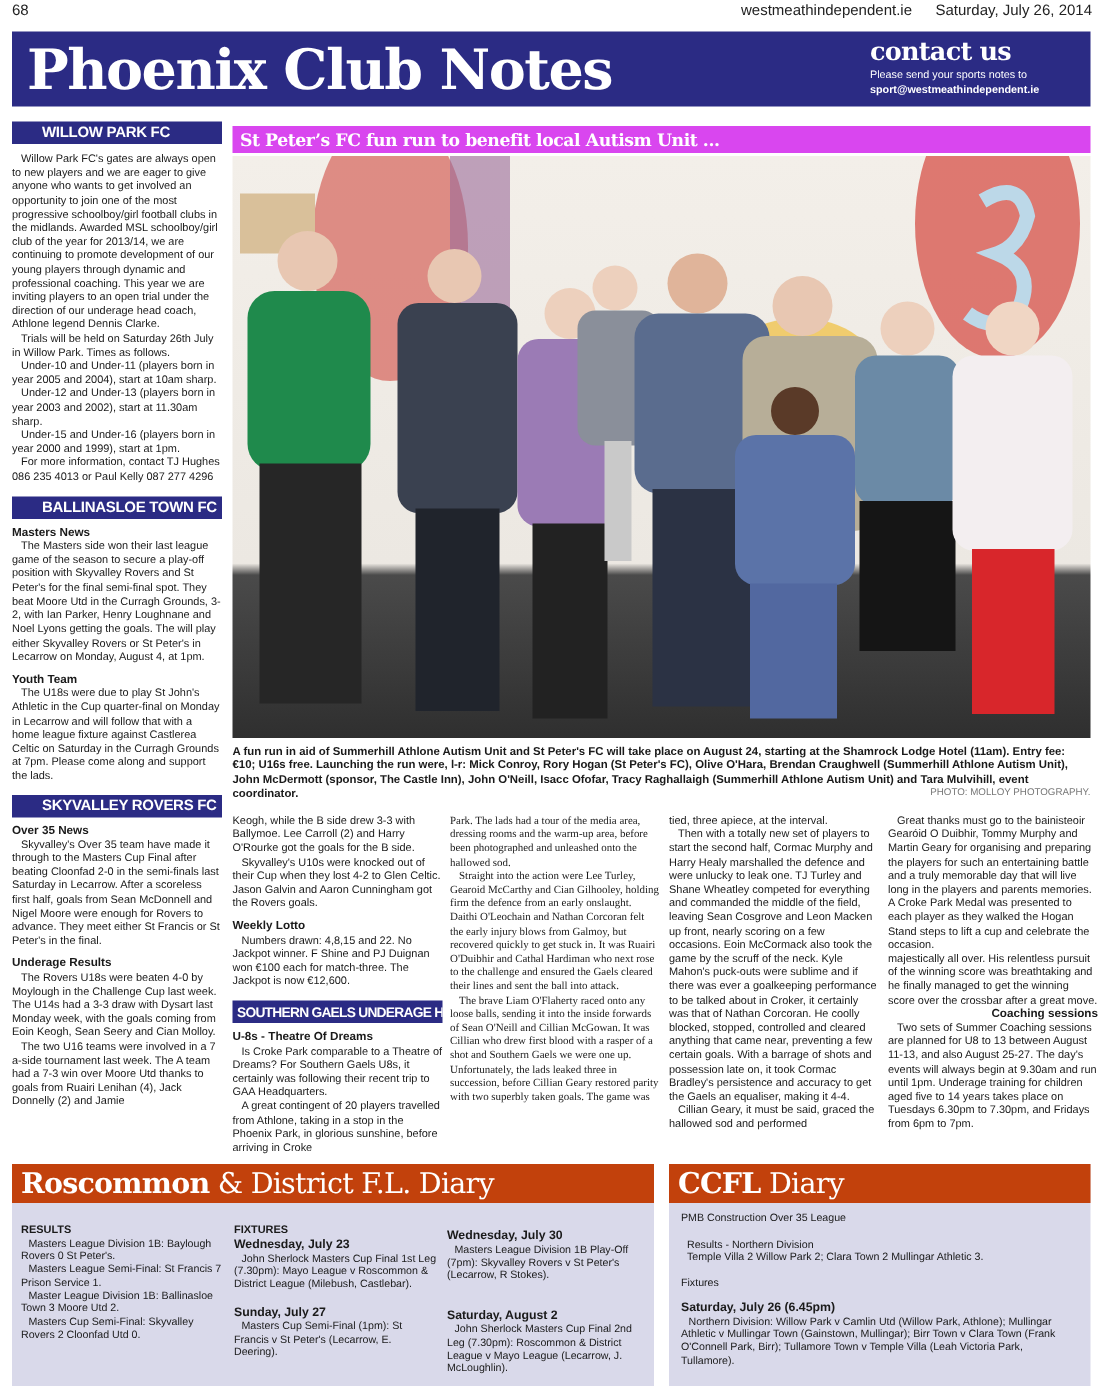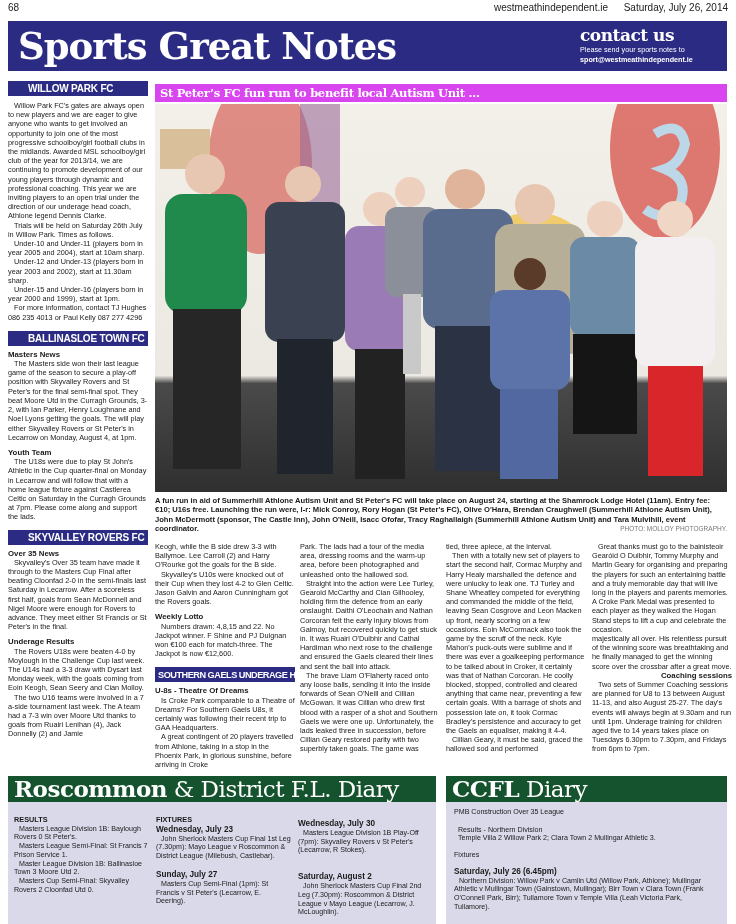--- a/index.html
+++ b/index.html
@@ -26,26 +26,26 @@
   .body-txt .sub:first-child { margin-top: 4px; }
 
   .feature { position: absolute; left: 155px; top: 84px; width: 572px; }
   .feature .fh { background: #d946ef; color: #fff; font-family: "DejaVu Serif", serif; font-weight: bold; font-size: 11.5px; height: 18px; line-height: 18px; padding-left: 5px; letter-spacing: -0.3px; }
   .photo { position: relative; width: 572px; height: 388px; margin-top: 2px; background: linear-gradient(#f3efe9 0%, #ece8e2 70%, #4a4a4a 72%, #2f2f2f 100%); overflow: hidden; }
   .caption { margin-top: 4px; font-size: 7.6px; line-height: 9.4px; font-weight: bold; color: #1a1a1a; }
   .credit { text-align: right; font-size: 6.5px; color: #777; font-weight: normal; margin-top: -9px; }
 
   .col { position: absolute; top: 542px; width: 140px; }
   .col2 { left: 155px; }
-  .col3 { left: 300px; }
+  .col3 { left: 300px; font-family: Liberation Serif, serif; }
   .col4 { left: 446px; }
   .col5 { left: 592px; }
 
   .diary { position: absolute; top: 776px; height: 148px; background: #d9d9ea; }
-  .diary .dh { background: #14532d; color: #fff; height: 26px; padding-left: 6px; line-height: 26px; font-family: "DejaVu Serif", serif; font-size: 23px; letter-spacing: -0.5px; white-space: nowrap; }
+  .diary .dh { background: #c2410c; color: #fff; height: 26px; padding-left: 6px; line-height: 26px; font-family: "DejaVu Serif", serif; font-size: 19px; letter-spacing: -0.5px; white-space: nowrap; }
   .diary .dh b { font-weight: 900; }
   .ros { left: 8px; width: 428px; }
   .ccfl { left: 446px; width: 281px; }
   .dcol { position: absolute; top: 40px; width: 135px; font-size: 7.1px; line-height: 8.7px; }
   .dcol .hb { font-weight: bold; font-size: 7.3px; }
   .dcol .hd { font-weight: bold; font-size: 8.2px; line-height: 10px; }
   .dcol p { text-indent: 5px; }
   .ccfl .inner { position: absolute; top: 32px; left: 8px; width: 265px; font-size: 7.1px; line-height: 8.7px; }
   .ccfl .inner .hb { font-weight: normal; }
   .ccfl .inner .hd { font-weight: bold; font-size: 8.2px; }
@@ -53,21 +53,21 @@
 </head>
 <body>
 
 <div class="topbar">
   <span class="pg">68</span>
   <span class="site">westmeathindependent.ie</span>
   <span class="date">Saturday, July 26, 2014</span>
 </div>
 
 <div class="masthead">
-  <div class="title">Sports Great Notes</div>
+  <div class="title">Phoenix Club Notes</div>
   <div class="contact">
     <div class="h">contact us</div>
     <div class="t">Please send your sports notes to</div>
     <div class="e">sport@westmeathindependent.ie</div>
   </div>
 </div>
 
 <div class="col-left">
   <div class="sec-head">WILLOW PARK FC</div>
   <div class="body-txt" style="margin-top:5px;">

